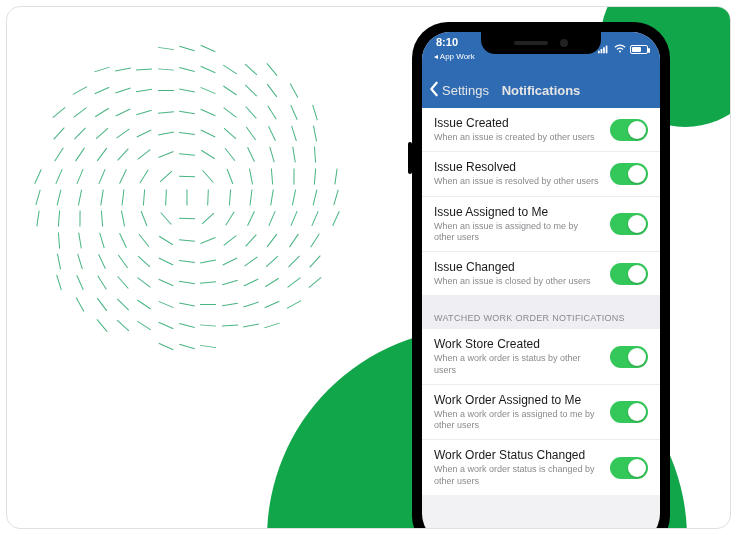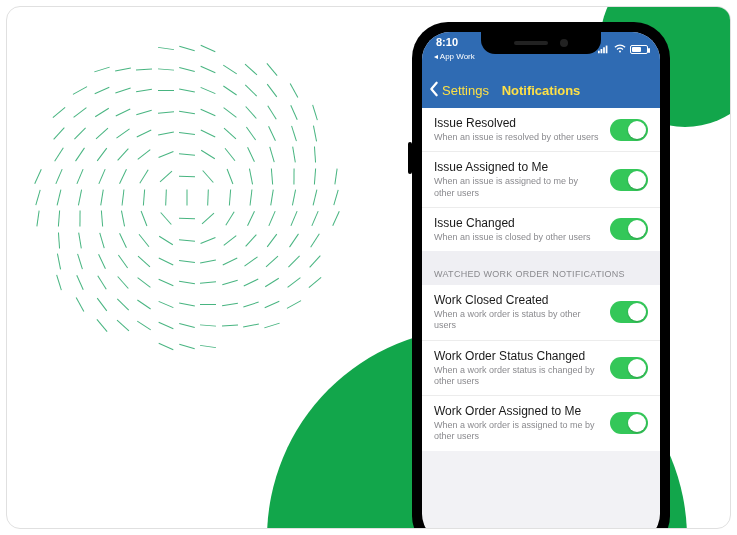--- a/index.html
+++ b/index.html
@@ -106,21 +106,21 @@
   .bat {
     width: 18px; height: 9px; border: 1px solid #fff; border-radius: 2px;
     position: relative;
   }
   .bat::after{content:"";position:absolute;right:-3px;top:2px;width:2px;height:5px;background:#fff;border-radius:1px;}
   .bat .fill{position:absolute;left:1px;top:1px;width:9px;height:5px;background:#fff;border-radius:1px;}
   
   .navbar {
     height: 36px;
     background: #2f6bb3;
-    color: #fde047;
+    color: #e5e5e5;
     display: flex;
     align-items: center;
     position: relative;
   }
   .back {
     display: flex; align-items: center; gap: 2px;
     font-size: 13px; padding-left: 6px;
     cursor: pointer;
   }
   .chev { display:inline-block; }
@@ -400,20 +400,29 @@
           </span>
           <span>Settings</span>
         </div>
         <div class="navtitle">Notifications</div>
       </div>
 
       <div id="content">
           <div>
             <div class="row">
               <div class="txt">
+                <div class="title">Issue Created</div>
+                <div class="desc">When an issue is created by other users</div>
+              </div>
+              <div class="toggle">
+                <div class="knob"></div>
+              </div>
+            </div>
+            <div class="row">
+              <div class="txt">
                 <div class="title">Issue Resolved</div>
                 <div class="desc">When an issue is resolved by other users</div>
               </div>
               <div class="toggle">
                 <div class="knob"></div>
               </div>
             </div>
             <div class="row">
               <div class="txt">
                 <div class="title">Issue Assigned to Me</div>
@@ -430,44 +439,44 @@
               </div>
               <div class="toggle">
                 <div class="knob"></div>
               </div>
             </div>
           </div>
           <div class="section-header">WATCHED WORK ORDER NOTIFICATIONS</div>
           <div>
             <div class="row">
               <div class="txt">
-                <div class="title">Work Closed Created</div>
+                <div class="title">Work Store Created</div>
                 <div class="desc">When a work order is status by other users</div>
+              </div>
+              <div class="toggle">
+                <div class="knob"></div>
+              </div>
+            </div>
+            <div class="row">
+              <div class="txt">
+                <div class="title">Work Order Assigned to Me</div>
+                <div class="desc">When a work order is assigned to me by other users</div>
               </div>
               <div class="toggle">
                 <div class="knob"></div>
               </div>
             </div>
             <div class="row">
               <div class="txt">
                 <div class="title">Work Order Status Changed</div>
                 <div class="desc">When a work order status is changed by other users</div>
               </div>
               <div class="toggle">
                 <div class="knob"></div>
               </div>
             </div>
-            <div class="row">
-              <div class="txt">
-                <div class="title">Work Order Assigned to Me</div>
-                <div class="desc">When a work order is assigned to me by other users</div>
-              </div>
-              <div class="toggle">
-                <div class="knob"></div>
-              </div>
-            </div>
           </div>
         </div>
 
     </div>
   </div>
 
 </div>
 
 </body></html>

